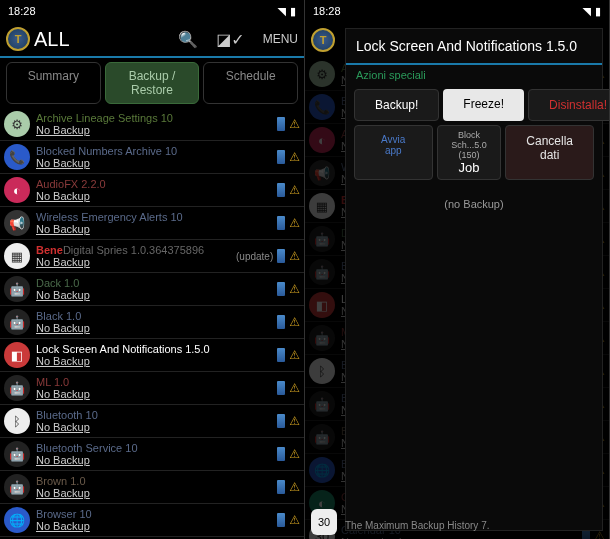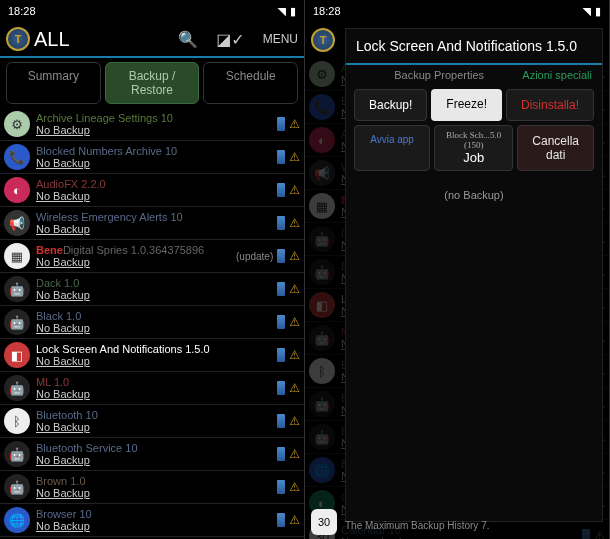--- a/index.html
+++ b/index.html
@@ -24,28 +24,28 @@
 .app-sub { font-size: 11px; color: #ccc; text-decoration: underline; }
 .app-indicators { display: flex; gap: 4px; align-items: center; }
 .ind-phone { width: 8px; height: 14px; background: linear-gradient(#4a8aca,#2a5a9a); border-radius: 1px; }
 .ind-warn { color: #d0a020; font-size: 12px; }
 .dimmed { opacity: 0.25; }
 .dialog-header { height: 36px; display: flex; align-items: center; padding: 0 10px; color: #fff; font-size: 14px; border-bottom: 2px solid #1a7aaa; }
 .dialog-sub { display: flex; justify-content: space-between; padding: 4px 10px; font-size: 11px; }
 .dialog-sub .left { color: #888; flex: 1; text-align: center; }
 .dialog-sub .right { color: #2a9a5a; }
 .btn-row { display: flex; gap: 4px; padding: 0 8px; margin-top: 4px; }
-.btn { flex: 1; padding: 8px 14px; border-radius: 4px; text-align: center; font-size: 12px; cursor: pointer; }
+.btn { flex: 1; padding: 8px 20px; border-radius: 4px; text-align: center; font-size: 12px; cursor: pointer; }
 .btn-dark { background: #1a1a1a; color: #fff; border: 1px solid #333; }
 .btn-white { background: #e8e8e8; color: #000; }
 .btn-red { background: #1a1a1a; color: #d03030; border: 1px solid #333; }
 .btn-red2 { background: #2a1a1a; color: #e5e5e5; border: 1px solid #333; }
 .btn-blue { background: #1a1a1a; color: #4a7aca; border: 1px solid #333; font-size: 10px; }
 .job-block { flex: 1.5; background: #1a1a1a; border: 1px solid #333; border-radius: 4px; padding: 4px; text-align: center; }
-.job-top { font-size: 9px; color: #aaa; font-family: Liberation Serif, serif; }
+.job-top { font-size: 9px; color: #aaa; }
 .job-main { font-size: 13px; color: #fff; }
 .no-backup-center { text-align: center; color: #999; font-size: 11px; margin-top: 18px; }
 .bottom-text { position: absolute; bottom: 8px; left: 40px; color: #888; font-size: 10px; }
 .bottom-icon { position: absolute; bottom: 4px; left: 6px; width: 26px; height: 26px; background: #eee; border-radius: 6px; display: flex; align-items: center; justify-content: center; font-size: 11px; color: #000; }
 </style>
 </head>
 <body>
 
 <div class="phone">
   <div class="status-bar">
@@ -395,21 +395,20 @@
         <div class="app-indicators">
           <div class="ind-phone"></div>
           <span class="ind-warn">⚠</span>
         </div>
       </div>
     </div>
 
   <div style="position:absolute;top:28px;left:40px;right:6px;background:#0a0a0a;border:1px solid #222;">
     <div class="dialog-header">Lock Screen And Notifications 1.5.0</div>
     <div class="dialog-sub">
-      <span class="left">Backup Properties</span>
       <span class="right">Azioni speciali</span>
     </div>
     <div class="btn-row">
       <div class="btn btn-dark">Backup!</div>
       <div class="btn btn-white">Freeze!</div>
       <div class="btn btn-red">Disinstalla!</div>
     </div>
     <div class="btn-row" style="margin-top:4px;margin-bottom:8px">
       <div class="btn btn-blue">Avvia app</div>
       <div class="job-block">

